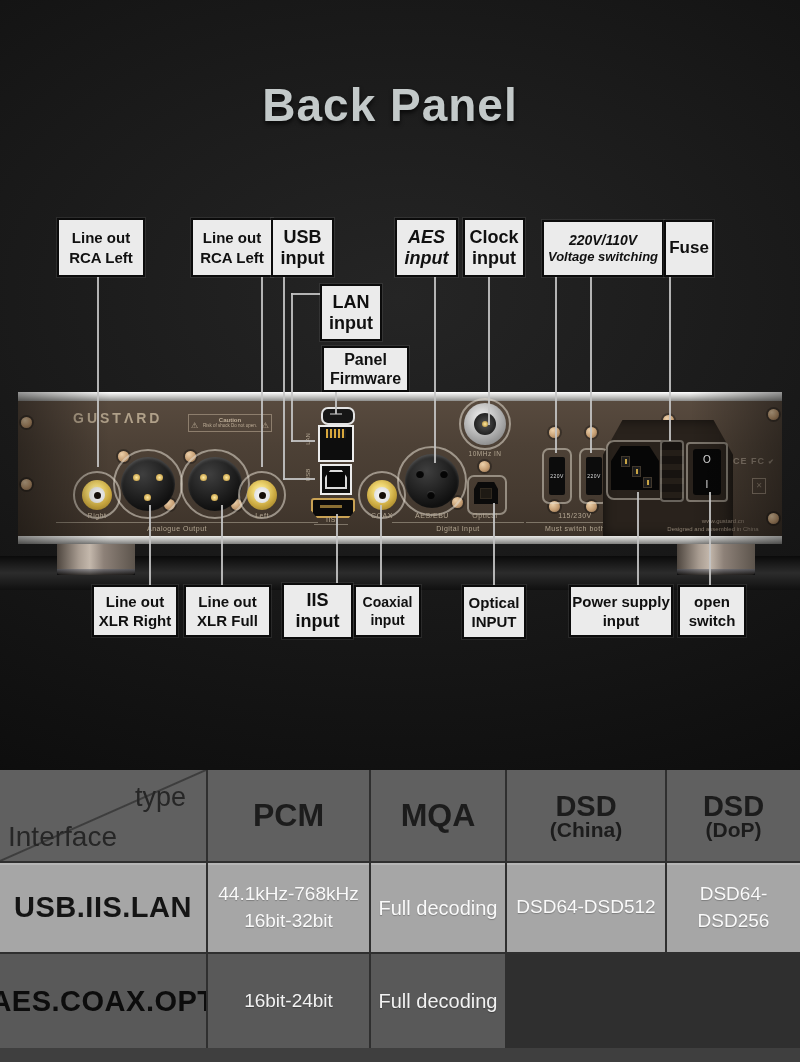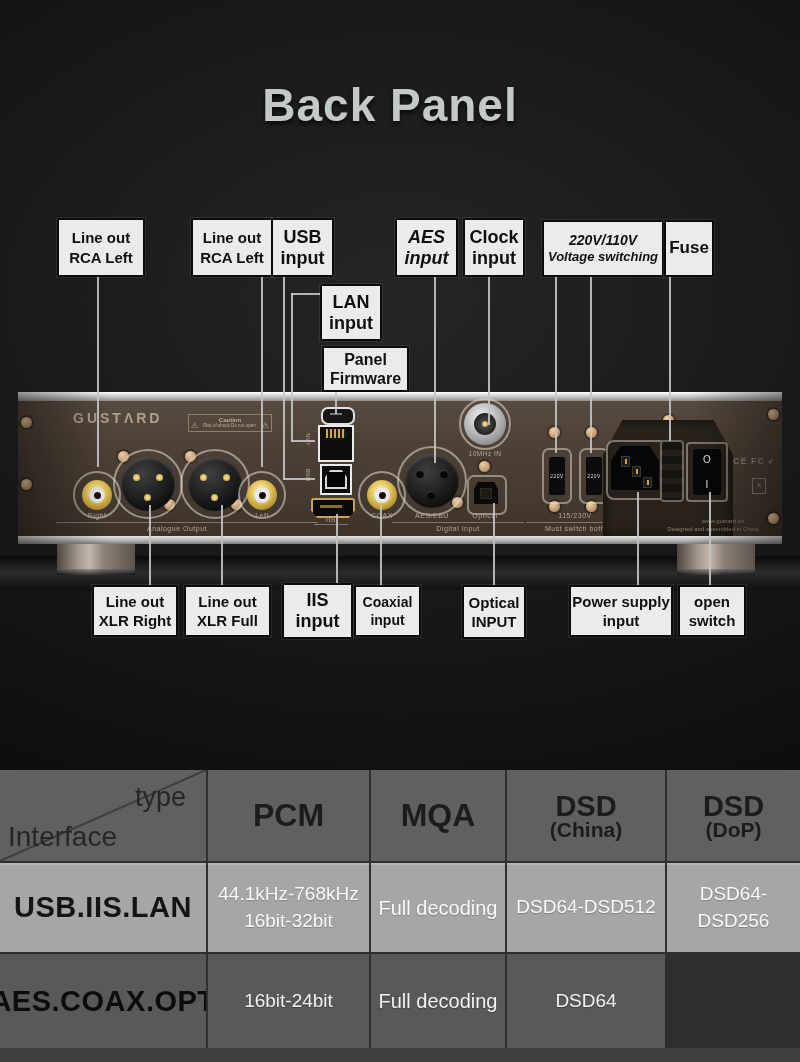--- a/index.html
+++ b/index.html
@@ -437,15 +437,14 @@
     </div>
   <div class="cell r1 mqa-cell">Full decoding</div>
   <div class="cell r1">DSD64-DSD512</div>
   <div class="cell r1">DSD64-DSD256</div>
 
   <div class="cell r2 iface">AES.COAX.OPT</div>
   <div class="cell r2">
       <span>16bit-24bit</span>
     </div>
   <div class="cell r2 mqa-cell">Full decoding</div>
-  <div class="cell r2">DSD64</div>
 </div>
 <div class="botbar"></div>
 
 </body></html>

